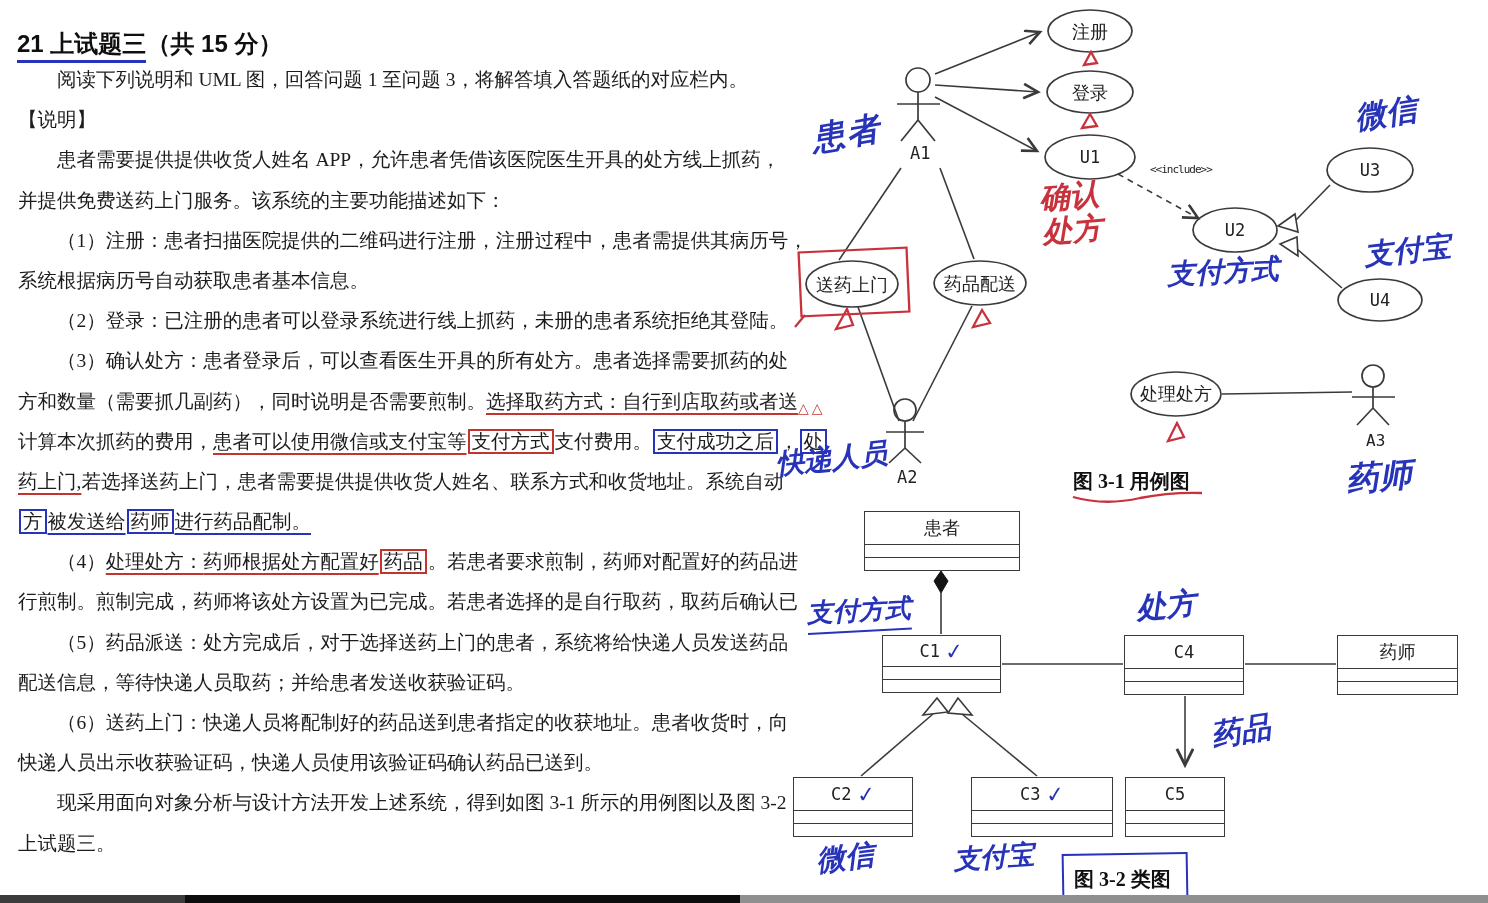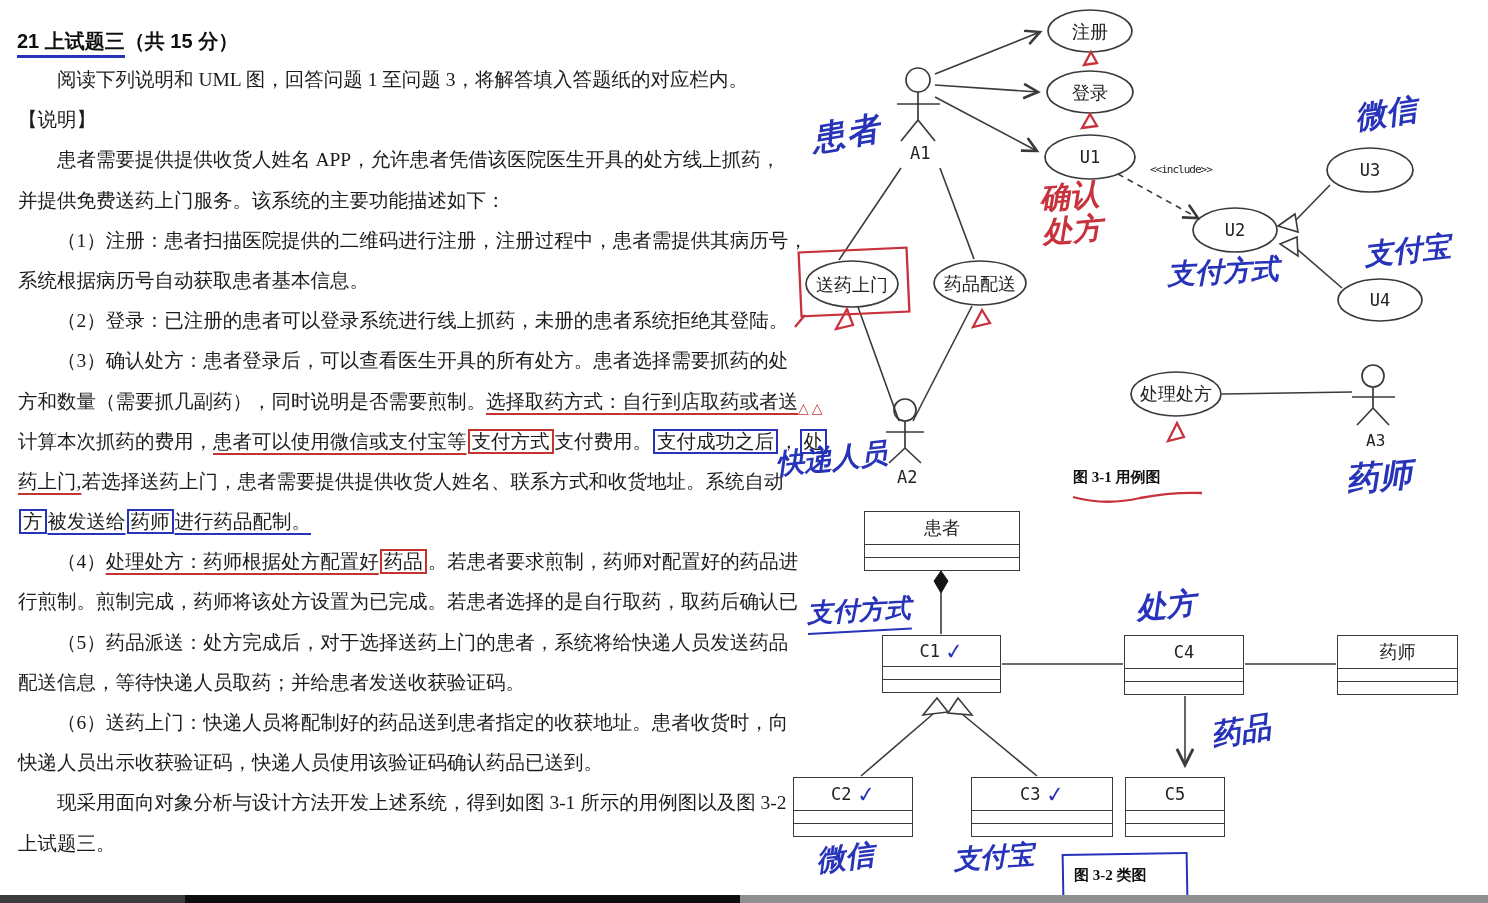--- a/index.html
+++ b/index.html
@@ -1,39 +1,39 @@
 <!DOCTYPE html>
 <html><head>
 <meta charset="utf-8">
 <style>
   html,body{margin:0;padding:0;background:#e8e8e8;}
   .page{position:relative;width:1488px;height:903px;background:#ffffff;overflow:hidden;
         font-family:"Liberation Serif",serif;color:#1b1b1b;}
   
   .doc-title{position:absolute;left:17px;top:28px;font-family:"Liberation Sans",sans-serif;
-             font-weight:bold;font-size:20px;color:#0f0f0f;white-space:nowrap;}
+             font-weight:bold;font-size:24px;color:#0f0f0f;white-space:nowrap;}
   #doc-text{position:absolute;left:18px;top:60px;width:732px;}
   .line{height:40.2px;line-height:40.2px;font-size:19.5px;white-space:nowrap;color:#1c1c1c;}
   .line.indent{padding-left:39px;}
   .seg-red-ul{text-decoration:underline;text-decoration-color:#c4342f;text-decoration-thickness:2.4px;text-underline-offset:5px;}
   .seg-blue-ul{text-decoration:underline;text-decoration-color:#2733b8;text-decoration-thickness:2.4px;text-underline-offset:5px;}
   .seg-red-box{border:2px solid #c4342f;padding:0 2px;margin:0 1px;}
   .seg-blue-box{border:2px solid #2733b8;padding:0 2px;margin:0 1px;}
   .seg-red-marks{color:#c4342f;font-size:14px;letter-spacing:3px;vertical-align:-5px;}
   
   svg.overlay{position:absolute;left:0;top:0;}
   svg.overlay text{font-family:"Liberation Serif",serif;fill:#222;}
   svg.overlay text.mono{font-family:"DejaVu Sans Mono",monospace;}
   .note{position:absolute;color:#2733b8;font-family:"DejaVu Sans",sans-serif;font-style:italic;
         font-weight:bold;white-space:nowrap;transform-origin:left top;}
   .note.red{color:#c8323c;white-space:normal;}
   .note.u-line{border-bottom:2.5px solid #2733b8;padding-bottom:2px;}
   .inc-label{position:absolute;font-family:"DejaVu Sans Mono",monospace;font-size:11px;
              letter-spacing:-1px;color:#232323;white-space:nowrap;}
-  .cap{position:absolute;font-size:15px;font-weight:600;color:#101010;white-space:nowrap;}
+  .cap{position:absolute;font-size:20px;font-weight:600;color:#101010;white-space:nowrap;}
   
   .clsbox{position:absolute;border:1.6px solid #3a3a3a;background:#fff;display:flex;
           flex-direction:column;box-sizing:border-box;}
   .clsbox .ct{flex:1;display:flex;align-items:center;justify-content:center;
               font-size:17px;font-family:"DejaVu Sans Mono",monospace;color:#222;}
   .clsbox .ct.cjk{font-family:"Liberation Serif",serif;font-size:18px;}
   .clsbox .crow{height:12px;border-top:1.4px solid #3a3a3a;}
   .check{color:#2733b8;font-family:"DejaVu Sans",sans-serif;font-weight:bold;
          font-size:22px;margin-left:5px;font-style:italic;transform:rotate(-6deg);}
   

